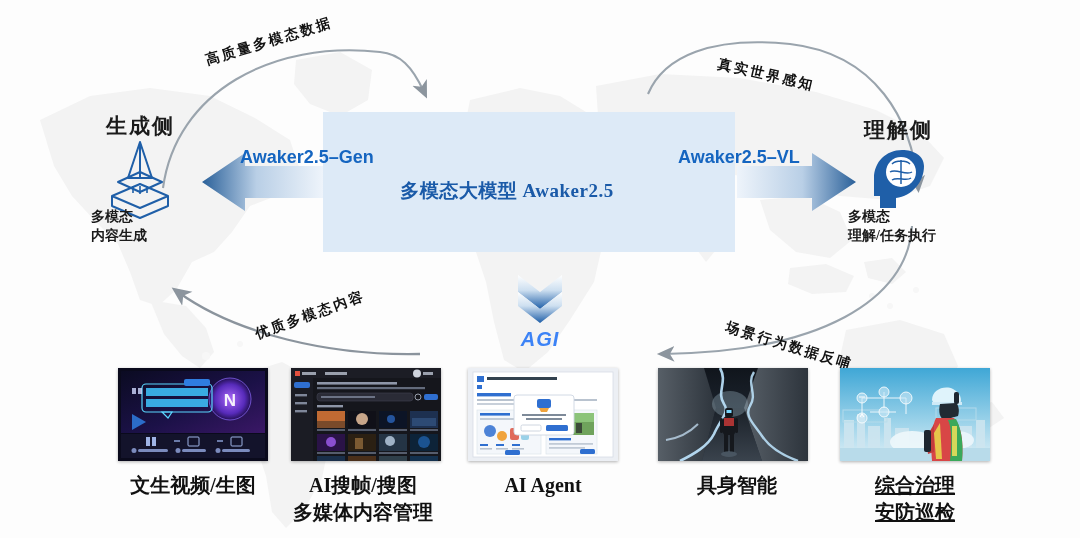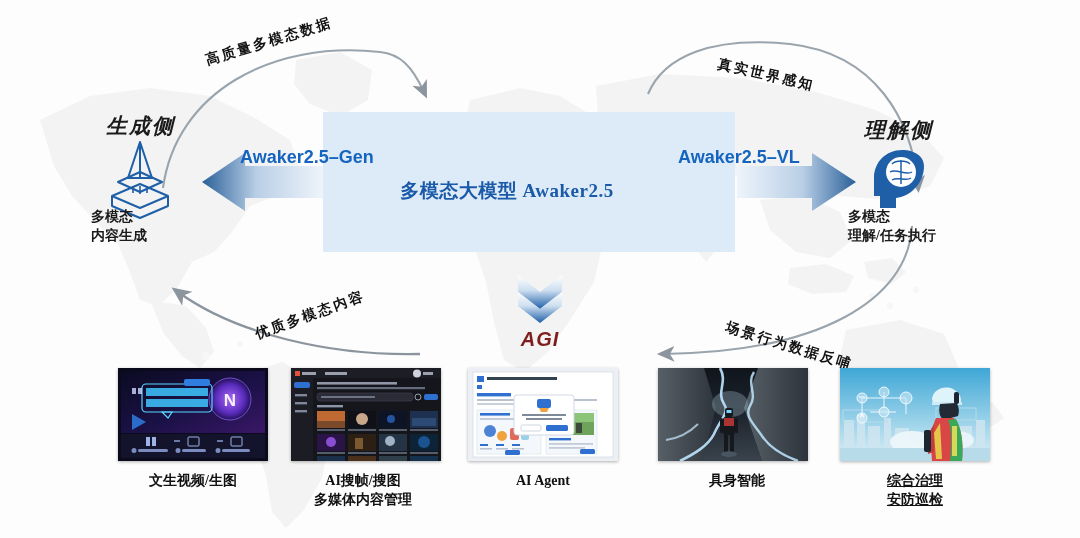--- a/index.html
+++ b/index.html
@@ -53,21 +53,20 @@
     white-space: nowrap;
     margin-top: 16px;
   }
   #gen-tag  { left: 240px; top: 131px; }
   #vl-tag   { left: 678px; top: 131px; }
 
   
   .side-head {
     font-size: 21px;
     font-weight: bold;
-    font-style: italic;
     color: #1a1a1a;
     font-family: "Liberation Serif", "DejaVu Serif", serif;
     white-space: nowrap;
     letter-spacing: 2px;
   }
   #gen-head { left: 106px; top: 112px; }
   #und-head { left: 864px; top: 116px; }
 
   .side-sub {
     font-size: 14px;
@@ -93,21 +92,21 @@
   #arc-label-tl { left: 206px; top: 52px;  transform: rotate(-17deg); transform-origin: left center; }
   #arc-label-tr { left: 718px; top: 55px;  transform: rotate(13deg);  transform-origin: left center; }
   #arc-label-bl { left: 256px; top: 326px; transform: rotate(-20deg); transform-origin: left center; }
   #arc-label-br { left: 726px; top: 318px; transform: rotate(17deg);  transform-origin: left center; }
   #agi-label {
     left: 500px; top: 328px; width: 80px;
     text-align: center;
     font-size: 20px;
     font-style: italic;
     font-weight: bold;
-    color: #7f1d1d;
+    color: #3b82f6;
     font-family: "Liberation Sans", "DejaVu Sans", sans-serif;
     letter-spacing: 1px;
   }
 
   
   #cards {
     position: absolute;
     left: 0; top: 368px;
     width: 1080px; height: 170px;
   }
@@ -117,21 +116,21 @@
     width: 150px; height: 93px;
     background: #101018;
     box-shadow: 0 1px 3px rgba(0,0,0,0.30);
     overflow: hidden;
   }
   .caption {
     position: absolute;
     top: 104px;
     width: 210px;
     text-align: center;
-    font-size: 14px;
+    font-size: 20px;
     font-weight: bold;
     color: #111;
     line-height: 1.35;
     font-family: "Liberation Serif", "DejaVu Serif", serif;
     white-space: pre-line;
   }
   #card0 { left: 118px; } #cap0 { left: 88px; }
   #card1 { left: 291px; } #cap1 { left: 258px; }
   #card2 { left: 468px; } #cap2 { left: 438px; }
   #card3 { left: 658px; } #cap3 { left: 632px; }

